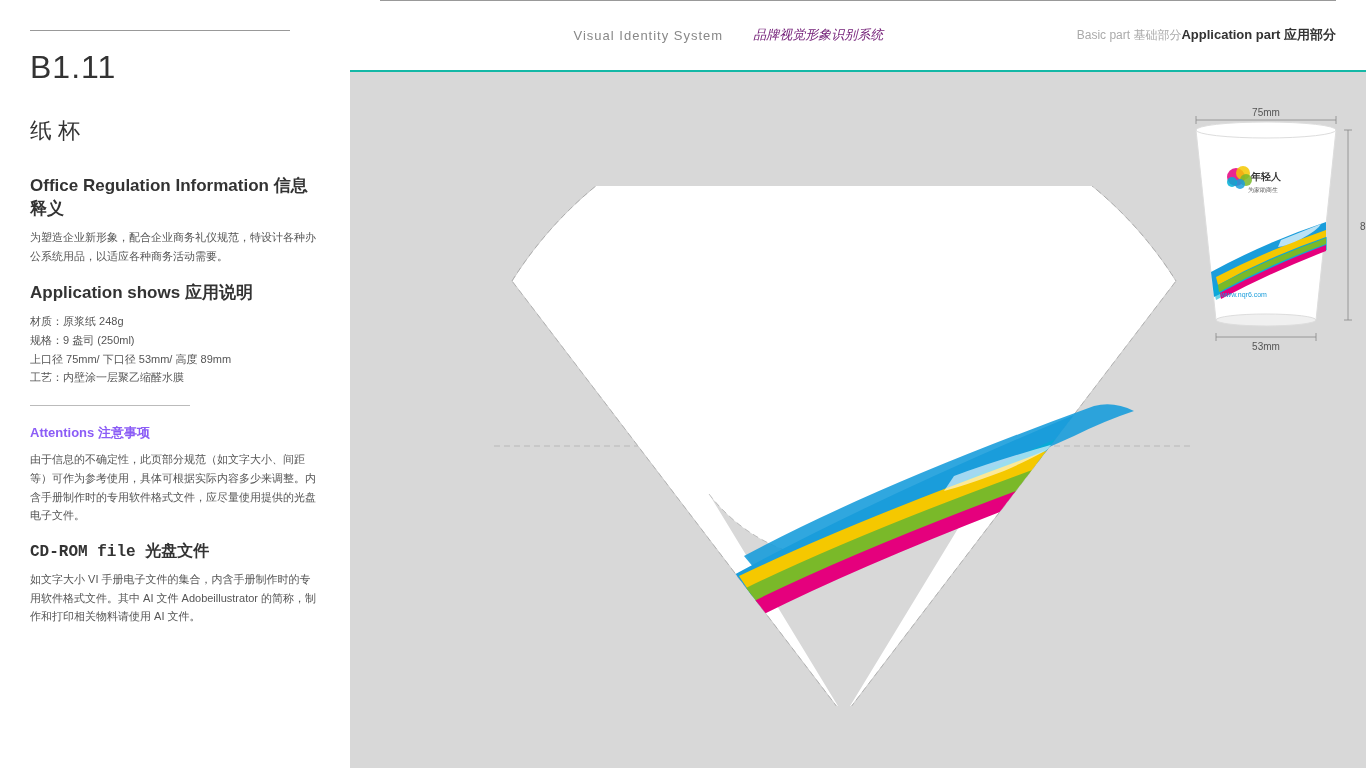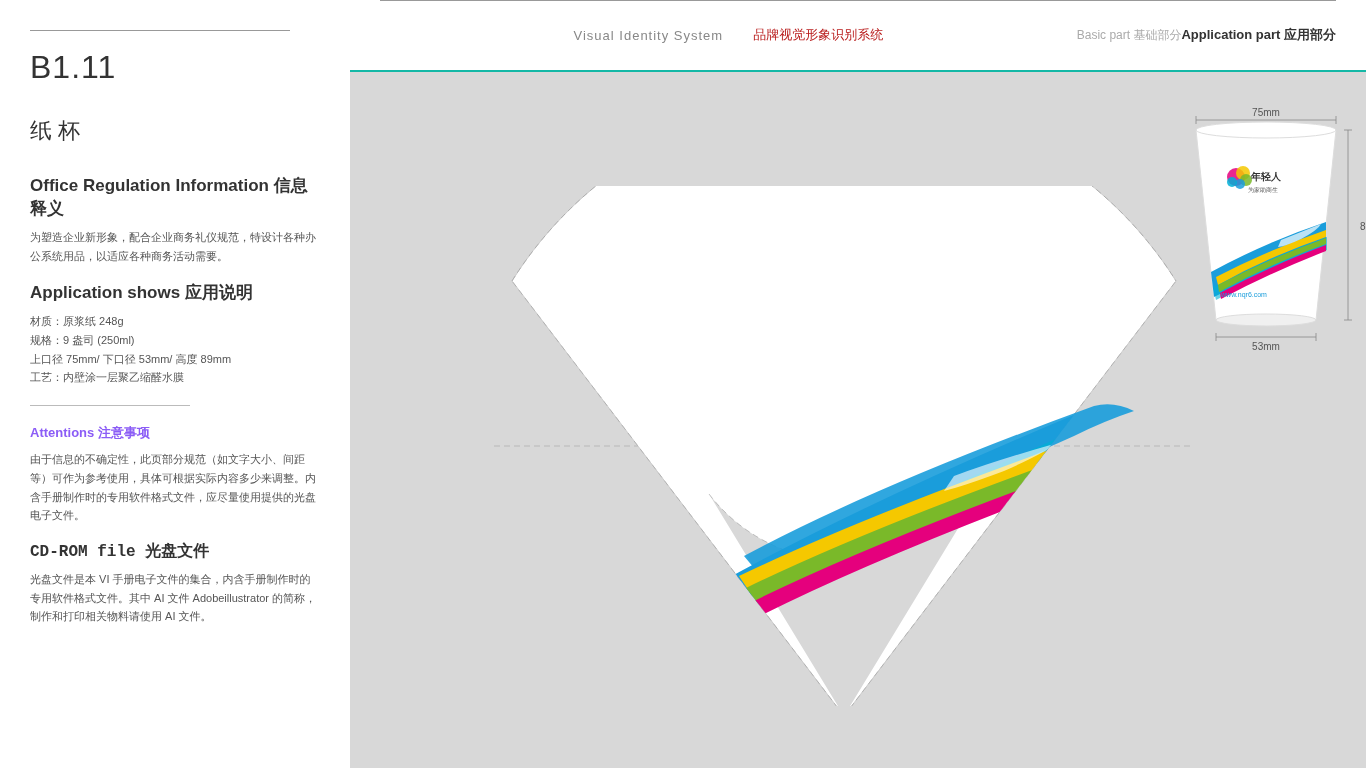--- a/index.html
+++ b/index.html
@@ -117,21 +117,22 @@
     }
 
     .header-title-main {
       font-size: 13px;
       color: #888;
       letter-spacing: 1px;
     }
 
     .header-title-cn {
       font-size: 13px;
-      color: #b91c1c;
+      color: #701a75;
+      font-style: italic;
     }
 
     .header-right {
       display: flex;
       align-items: center;
     }
 
     .header-basic {
       font-size: 12px;
       color: #aaa;
@@ -176,21 +177,21 @@
 规格：9 盎司 (250ml)
 上口径 75mm/ 下口径 53mm/ 高度 89mm
 工艺：内壁涂一层聚乙缩醛水膜</div>
 
   <div class="section-divider"></div>
 
   <div class="attentions-heading">Attentions 注意事项</div>
   <div class="section-text">由于信息的不确定性，此页部分规范（如文字大小、间距等）可作为参考使用，具体可根据实际内容多少来调整。内含手册制作时的专用软件格式文件，应尽量使用提供的光盘电子文件。</div>
 
   <div class="cdrom-heading">CD-ROM file 光盘文件</div>
-  <div class="section-text">光盘文件是本 VI 手册电子文件的集合，内含手册制作时的专用软件格式文件。其中 AI 文件 Adobeillustrator 的简称，制作和打印相关物料请使用 AI 文件。</div>
+  <div class="section-text">如文字大小 VI 手册电子文件的集合，内含手册制作时的专用软件格式文件。其中 AI 文件 Adobeillustrator 的简称，制作和打印相关物料请使用 AI 文件。</div>
 </div>
 
 <div class="right-section">
 
   <div class="header-bar">
     <div class="header-top-line"></div>
     <div class="header-center">
       <span class="header-title-main">Visual Identity System</span>
       <span class="header-title-cn">品牌视觉形象识别系统</span>
     </div>

